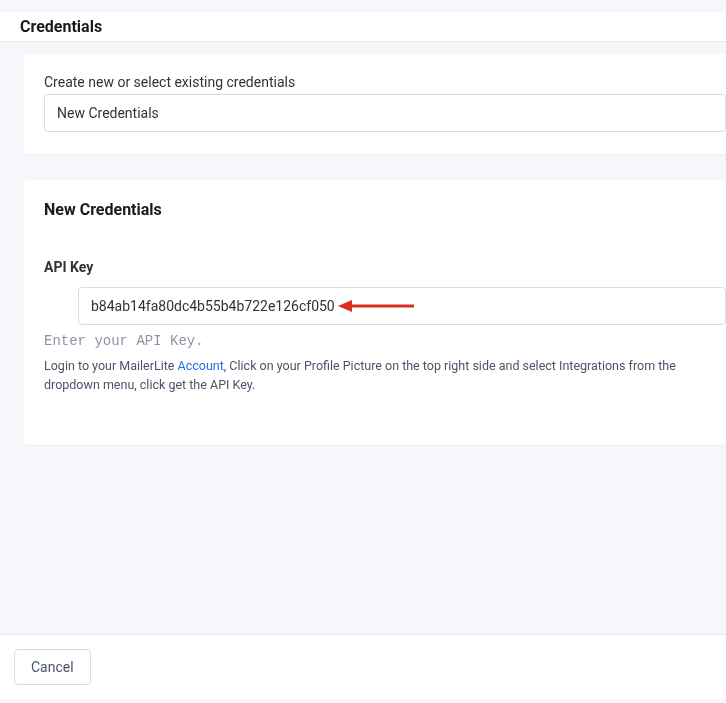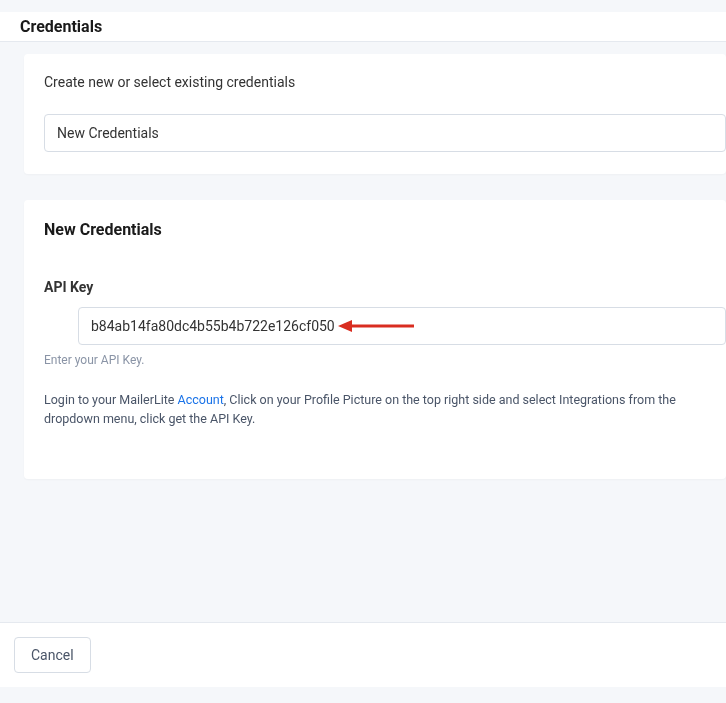--- a/index.html
+++ b/index.html
@@ -32,21 +32,21 @@
     .card {
       background: #ffffff;
       border-radius: 4px;
       padding: 20px 0 22px 20px;
       margin-bottom: 26px;
       box-shadow: 0 1px 2px rgba(0,0,0,0.03);
     }
     .card-label {
       font-size: 14px;
       color: #333;
-      margin-bottom: 24px;
+      margin-bottom: 4px;
       font-weight: 400;
     }
     .select-box {
       width: 100%;
       padding: 10px 12px;
       border: 1px solid #d7dde5;
       border-radius: 4px;
       font-size: 14px;
       color: #333;
       background: #fff;
@@ -70,38 +70,39 @@
       padding: 10px 12px;
       border: 1px solid #d7dde5;
       border-radius: 4px;
       font-size: 14px;
       color: #333;
       background: #fff;
       outline: none;
       font-family: inherit;
     }
     .hint {
-      font-size: 12px;
+      font-size: 14px;
       color: #8a94a6;
       margin-top: 8px;
+      font-family: Liberation Mono, monospace;
     }
     .help-text {
       font-size: 12.5px;
       color: #4a5568;
-      margin-top: 24px;
+      margin-top: 8px;
       line-height: 1.5;
       padding-right: 4px;
     }
     .help-text a {
       color: #1a73e8;
       text-decoration: none;
     }
     .footer {
       position: absolute;
-      bottom: 16px;
+      bottom: 4px;
       left: 0;
       right: 0;
       background: #ffffff;
       border-top: 1px solid #e5e9ef;
       padding: 14px 14px;
       display: flex;
       gap: 12px;
     }
     .btn {
       padding: 9px 16px;

